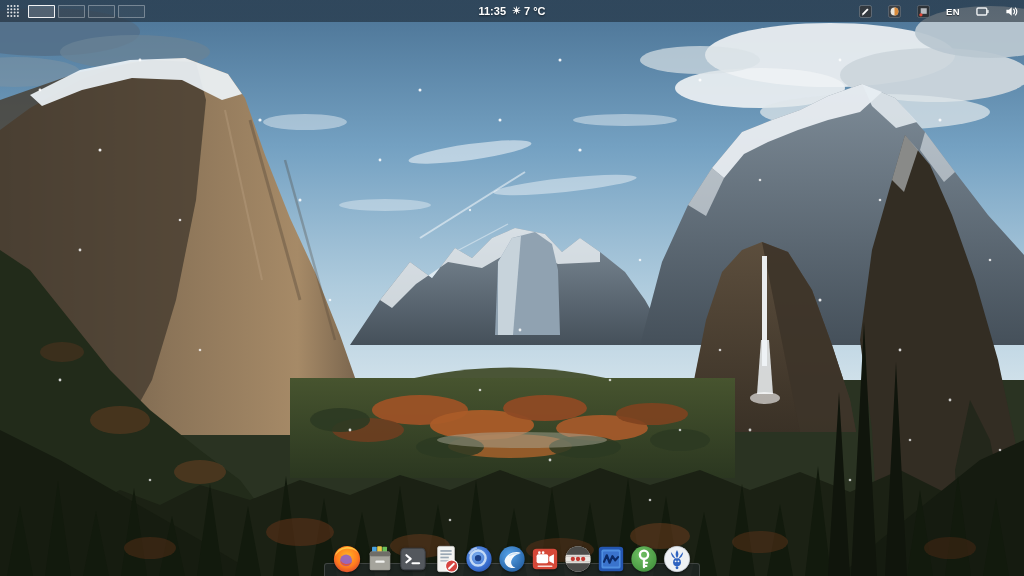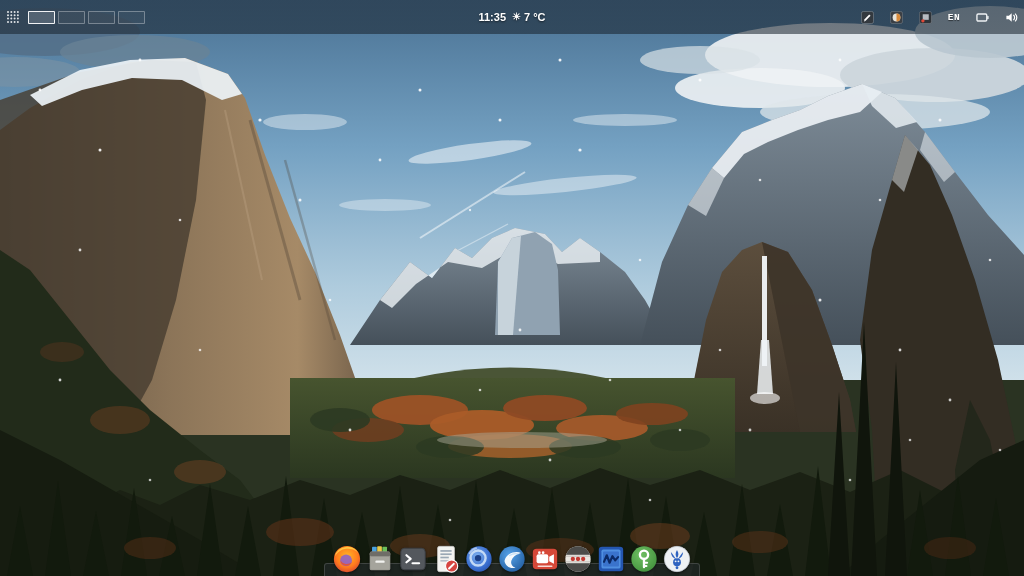--- a/index.html
+++ b/index.html
@@ -5,38 +5,38 @@
   html,body{margin:0;padding:0;}
   body{
     width:1024px;height:576px;overflow:hidden;position:relative;
     font-family:"Liberation Sans", sans-serif;background:#000;
   }
   .desktop{position:absolute;inset:0;}
   svg.wallpaper{position:absolute;inset:0;width:100%;height:100%;display:block;}
 
   
   .panel{
-    position:absolute;top:0;left:0;right:0;height:34px;z-index:20;
+    position:absolute;top:0;left:0;right:0;height:22px;z-index:20;
     background:linear-gradient(rgba(32,45,58,.62), rgba(22,32,42,.55));
     display:flex;align-items:center;padding:0 6px;box-sizing:border-box;color:#fff;
   }
   .panel-left{display:flex;align-items:center;gap:8px;height:100%;}
   .apps-grid{width:14px;height:14px;cursor:pointer;}
   .workspaces{display:flex;gap:3px;align-items:center;}
   .ws{width:27px;height:13px;border:1px solid rgba(255,255,255,.32);
       background:rgba(255,255,255,.04);box-sizing:border-box;border-radius:1px;}
   .ws.active{border-color:rgba(255,255,255,.92);background:rgba(255,255,255,.16);}
   .panel-center{
     position:absolute;left:50%;top:0;height:100%;transform:translateX(-50%);
     display:flex;align-items:center;gap:6px;font-size:11px;font-weight:bold;
     text-shadow:0 1px 2px rgba(0,0,0,.55);white-space:nowrap;
   }
   .weather{display:flex;align-items:center;gap:3px;}
   .weather .glyph{font-size:10px;line-height:1;}
-  .panel-right{margin-left:auto;display:flex;align-items:center;gap:16px;height:100%;font-family:Liberation Mono, monospace;}
+  .panel-right{margin-left:auto;display:flex;align-items:center;gap:16px;height:100%;}
   .tray-label{font-size:9.5px;font-weight:bold;letter-spacing:.4px;text-shadow:0 1px 1px rgba(0,0,0,.5);}
   .tray-ic{width:13px;height:13px;display:block;cursor:pointer;}
 
   
   .dock-bg{
     position:absolute;bottom:0;left:50%;transform:translateX(-50%);
     width:376px;height:13px;z-index:14;
     background:rgba(42,48,54,.48);
     border:1px solid rgba(255,255,255,.15);border-bottom:none;
     border-radius:3px 3px 0 0;box-sizing:border-box;

